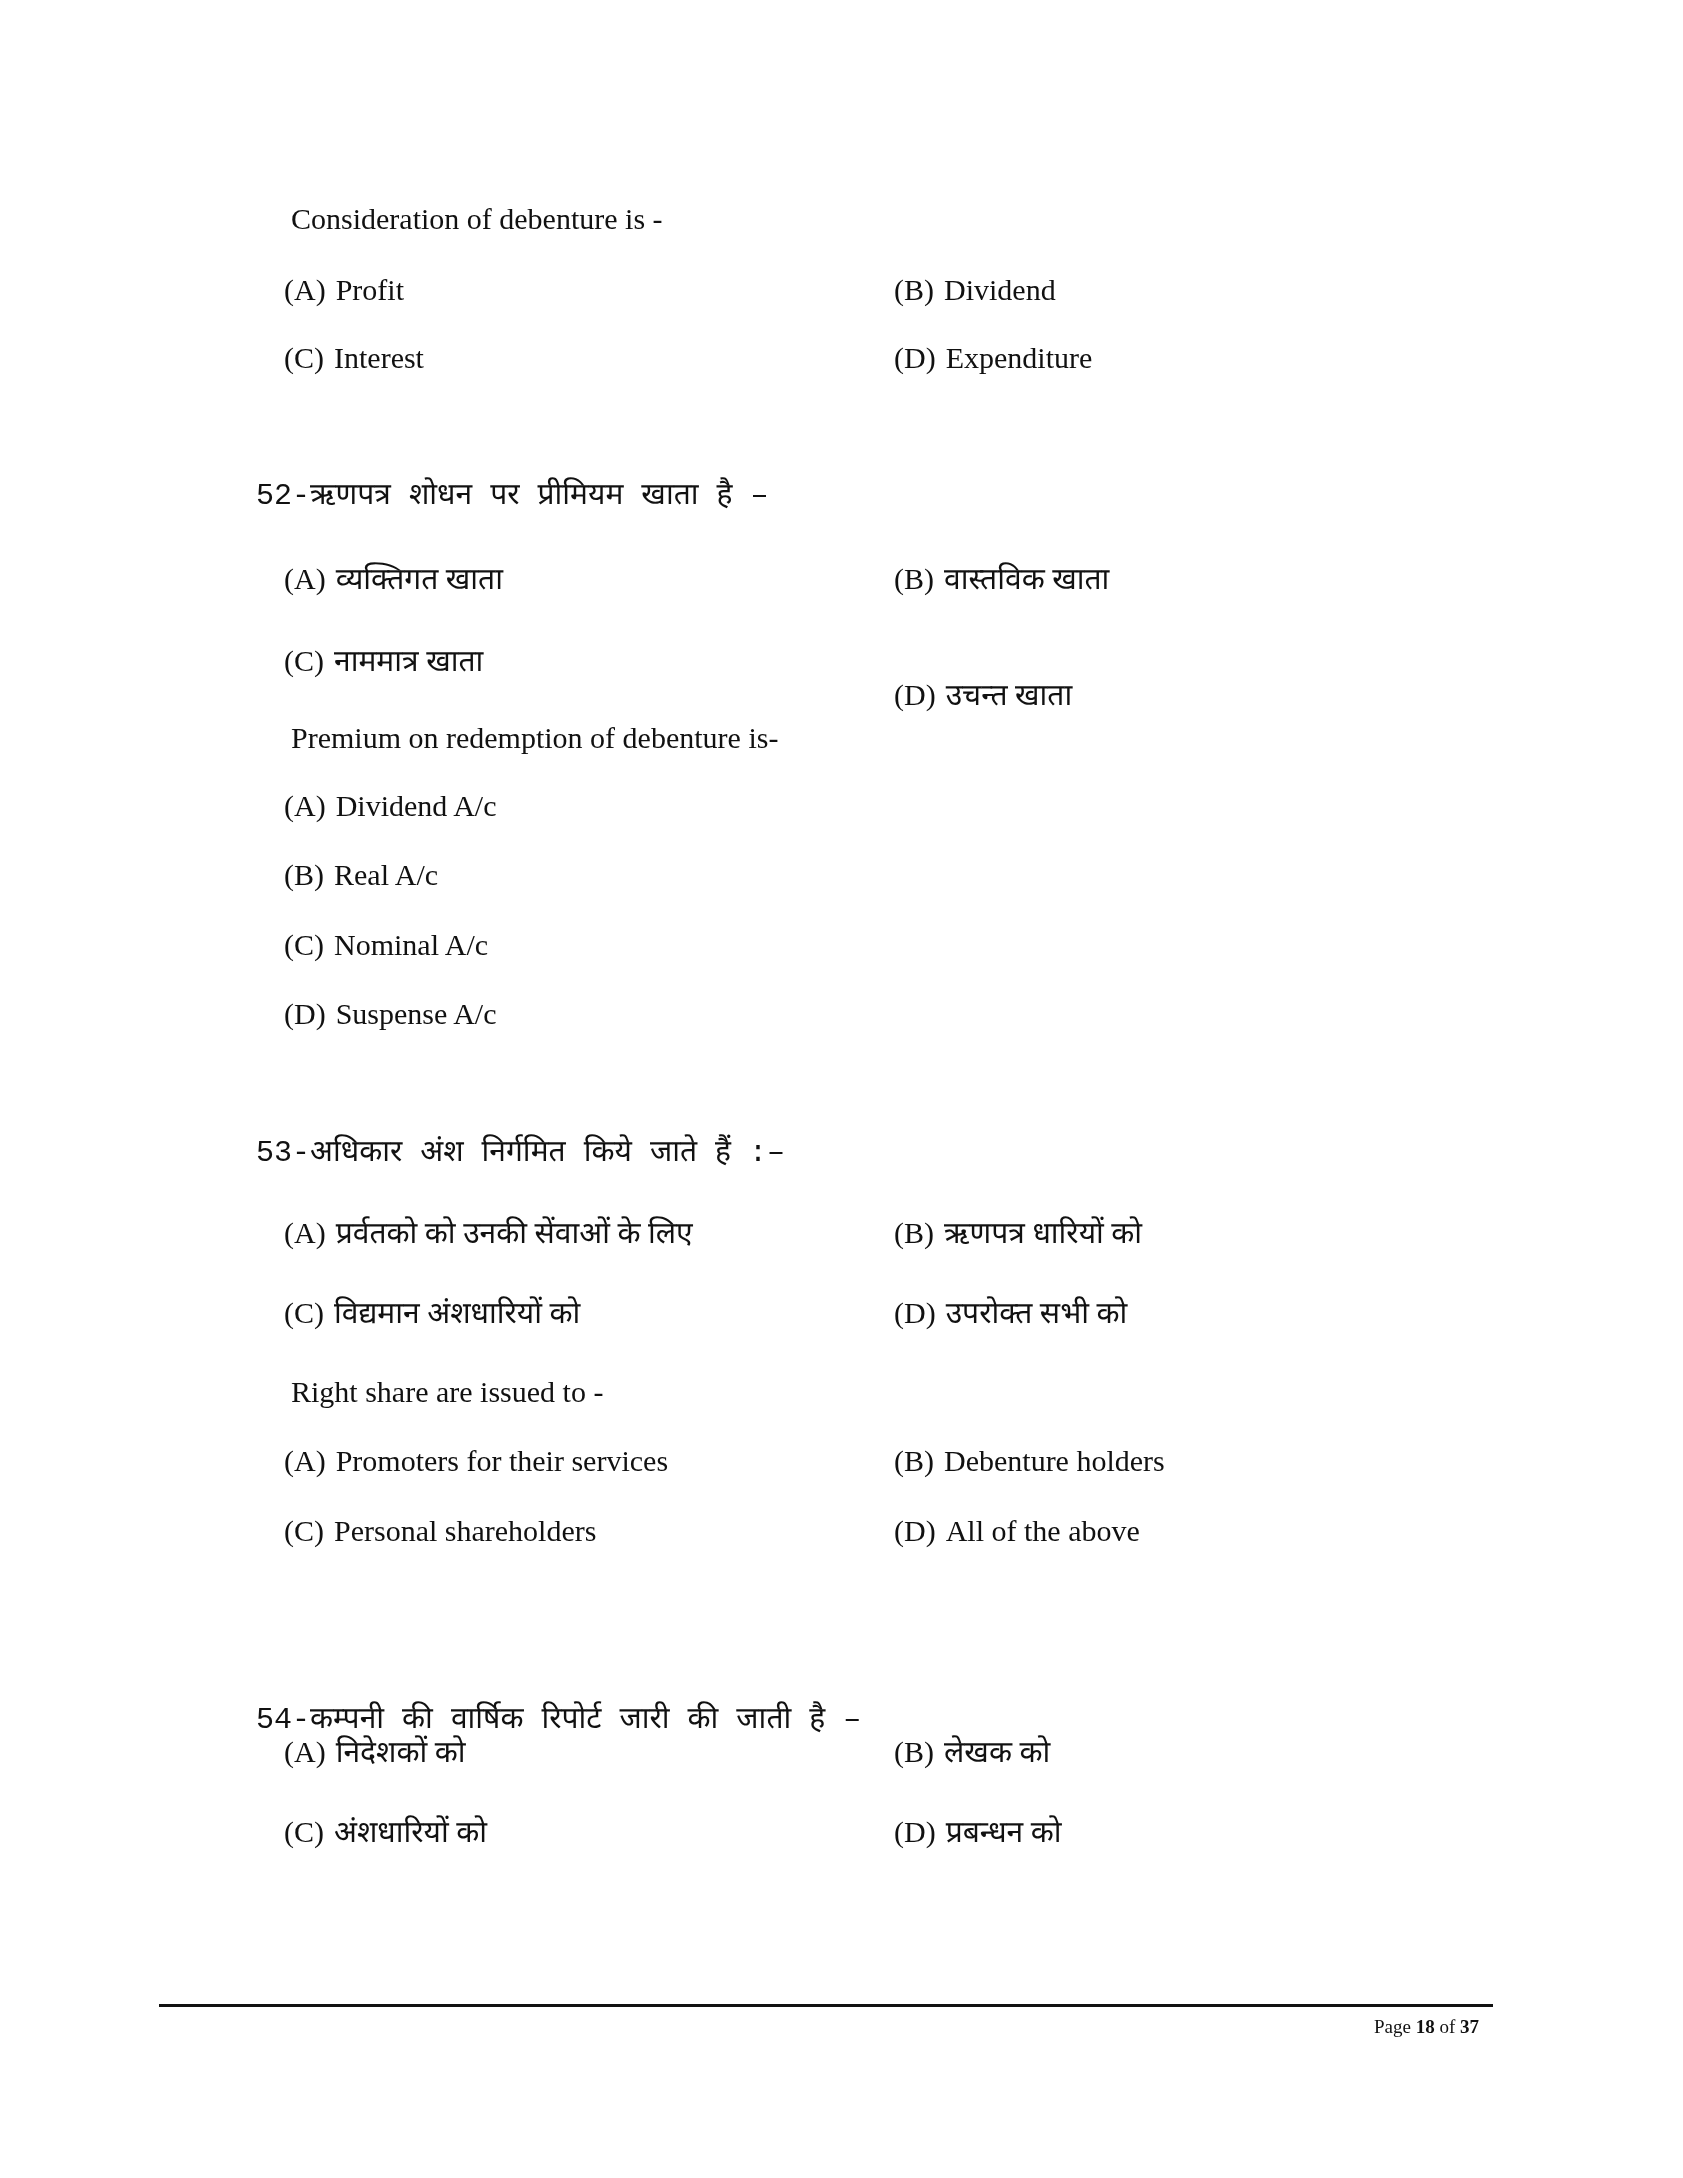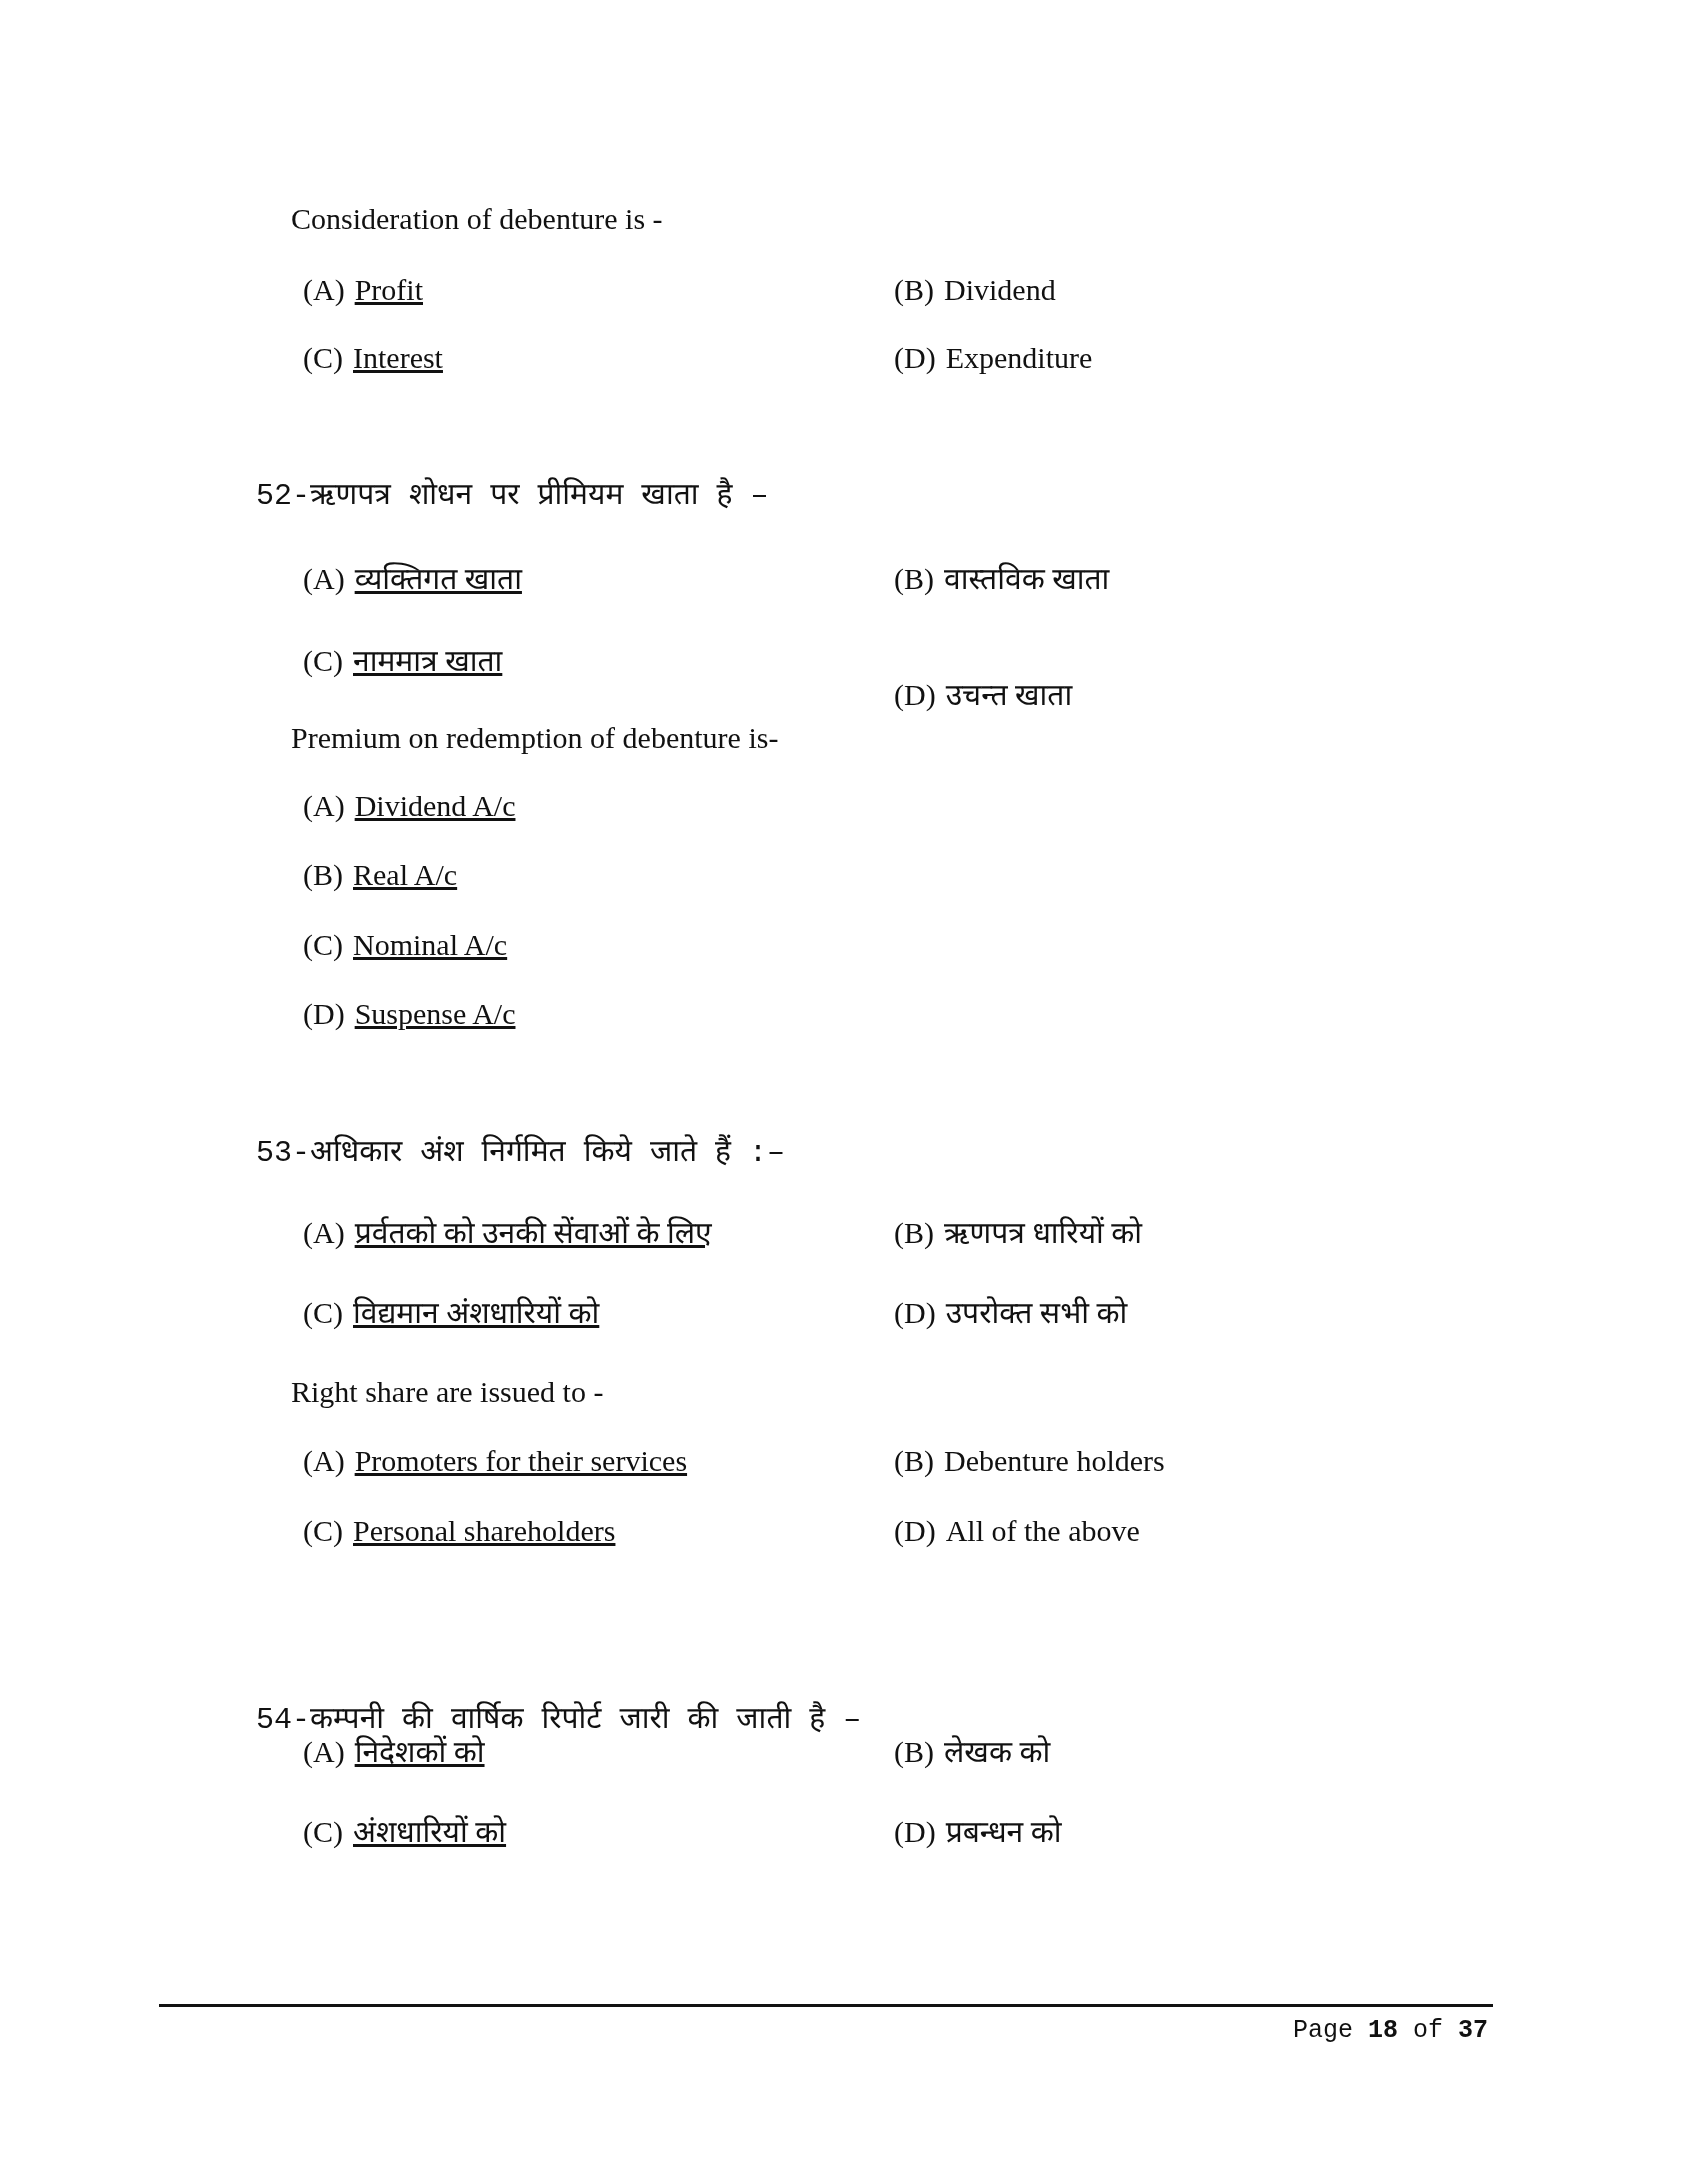--- a/index.html
+++ b/index.html
@@ -1,26 +1,26 @@
 <!DOCTYPE html>
 <html><head>
 <meta charset="utf-8">
 <style>
   html, body { margin:0; padding:0; background:#ffffff; }
   body { width:1683px; height:2178px; position:relative; overflow:hidden;
          font-family:"Liberation Serif","DejaVu Serif",serif; color:#111; }
   .ln { position:absolute; font-size:30px; line-height:36px; white-space:nowrap; }
   .q { left:256px;font-family:Liberation Mono, monospace; }
   .txt { left:291px; }
-  .colL { left:303px;text-decoration:underline; }
+  .colL { left:284px; }
   .colR { left:894px;text-align:center; }
   .lbl { display:inline-block; margin-right:10px; }
   .rule { position:absolute; left:159px; top:2004px; width:1334px; height:3px; background:#111; }
-  .footer { position:absolute; right:195px; top:2016px; font-family:Liberation Mono, monospace;
-            font-size:25px; color:#111; }
+  .footer { position:absolute; right:204px; top:2016px; font-family:Liberation Serif, serif;
+            font-size:19px; color:#111; }
   .footer b { font-weight:bold; }
 </style>
 </head>
 <body>
 
 <div class="ln txt" style="top:201px">Consideration of debenture is -</div>
 <div class="ln colL" style="top:272px"><span class="lbl">(A)</span><span>Profit</span></div>
 <div class="ln colR" style="top:272px"><span class="lbl">(B)</span><span>Dividend</span></div>
 <div class="ln colL" style="top:340px"><span class="lbl">(C)</span><span>Interest</span></div>
 <div class="ln colR" style="top:340px"><span class="lbl">(D)</span><span>Expenditure</span></div>

